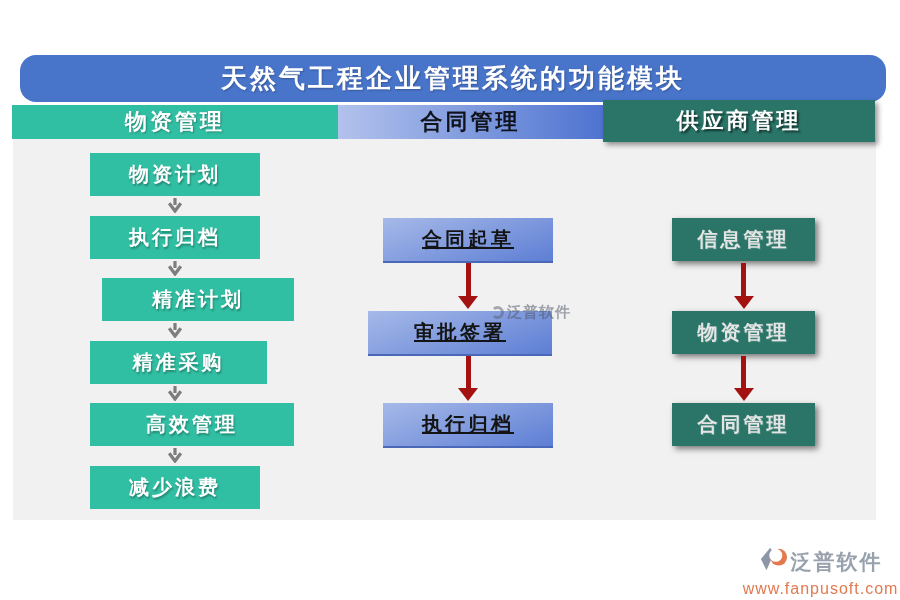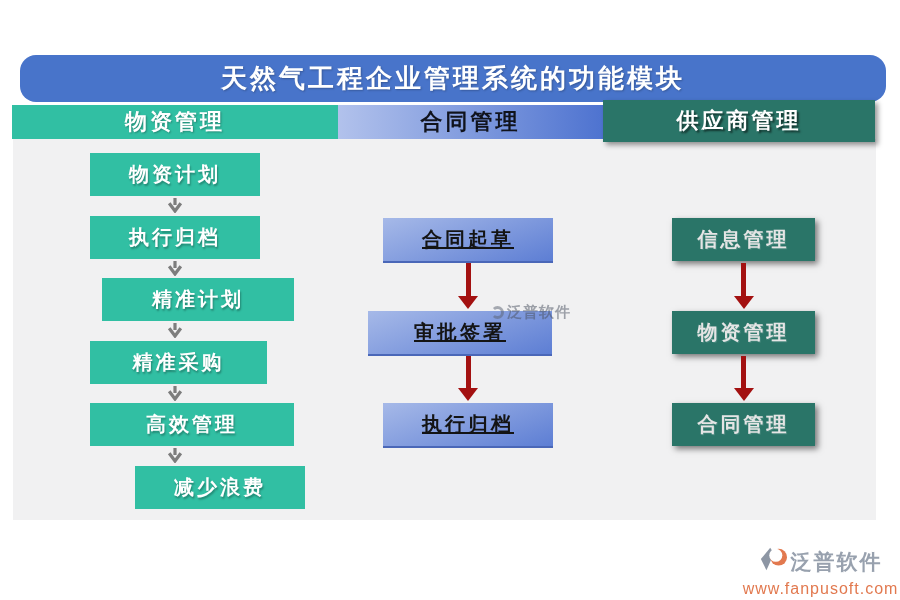--- a/index.html
+++ b/index.html
@@ -118,21 +118,21 @@
       <div class="flow-box box-teal" style="left: 90px; top: 341px; width: 177px; height: 43px; font-family: Liberation Serif, serif;">精准采购</div>
       <div class="arrow-gray" style="left: 167px; top: 385px;"><svg width="16" height="16" viewBox="0 0 16 16">
           <path d="M8 1 L8 8" stroke="#7d7d7d" stroke-width="3.2" fill="none"></path>
           <path d="M2.2 6.2 L8 14 L13.8 6.2" stroke="#7d7d7d" stroke-width="3.2" fill="none"></path>
         </svg></div>
       <div class="flow-box box-teal" style="left: 90px; top: 403px; width: 204px; height: 43px;">高效管理</div>
       <div class="arrow-gray" style="left: 167px; top: 447px;"><svg width="16" height="16" viewBox="0 0 16 16">
           <path d="M8 1 L8 8" stroke="#7d7d7d" stroke-width="3.2" fill="none"></path>
           <path d="M2.2 6.2 L8 14 L13.8 6.2" stroke="#7d7d7d" stroke-width="3.2" fill="none"></path>
         </svg></div>
-      <div class="flow-box box-teal" style="left: 90px; top: 466px; width: 170px; height: 43px; margin-left: 45px;">减少浪费</div>
+      <div class="flow-box box-teal" style="left: 90px; top: 466px; width: 170px; height: 43px;">减少浪费</div>
     </div>
   <div id="col-1">
       <div class="flow-box box-blue" style="left: 383px; top: 218px; width: 170px; height: 43px;">合同起草</div>
       <div class="arrow-red" style="left: 458px; top: 263px; height: 46px;">
         <div class="stem" style="height: 34px;"></div>
         <div class="head"></div>
       </div>
       <div class="flow-box box-blue" style="left: 368px; top: 311px; width: 184px; height: 43px;">审批签署</div>
       <div class="arrow-red" style="left: 458px; top: 356px; height: 45px;">
         <div class="stem" style="height: 33px;"></div>

